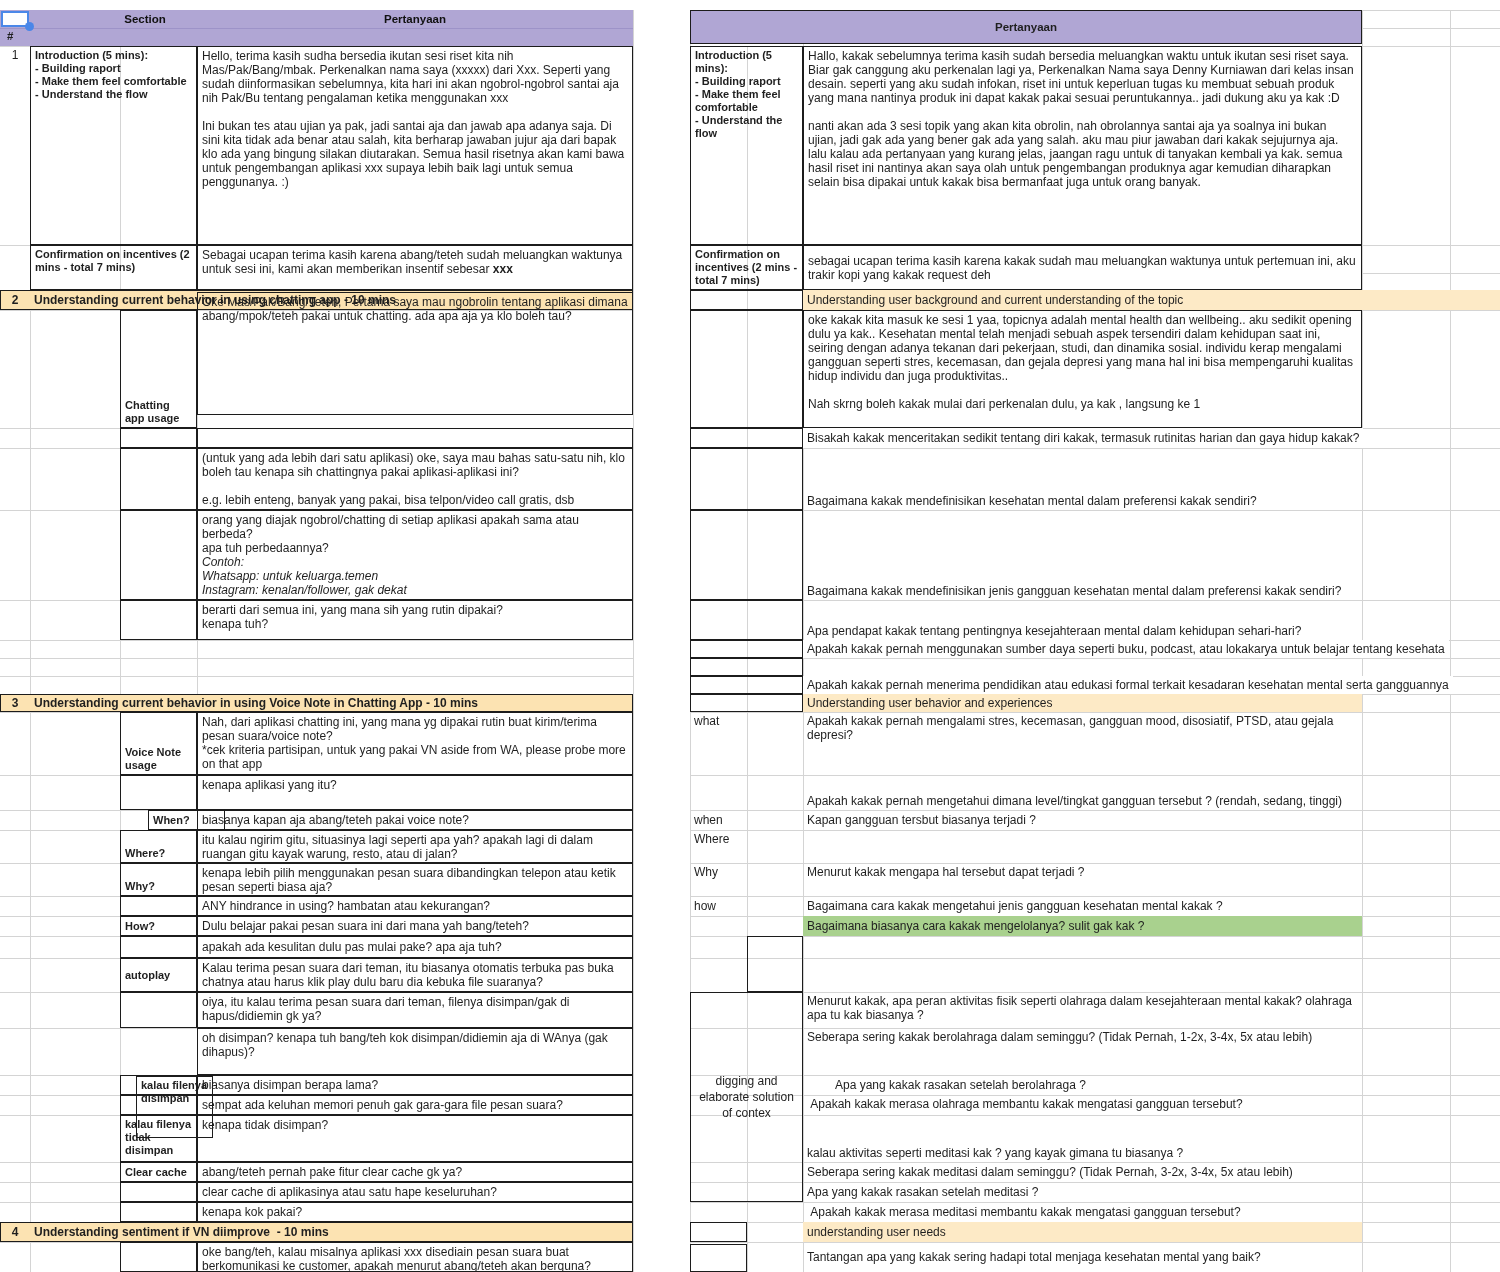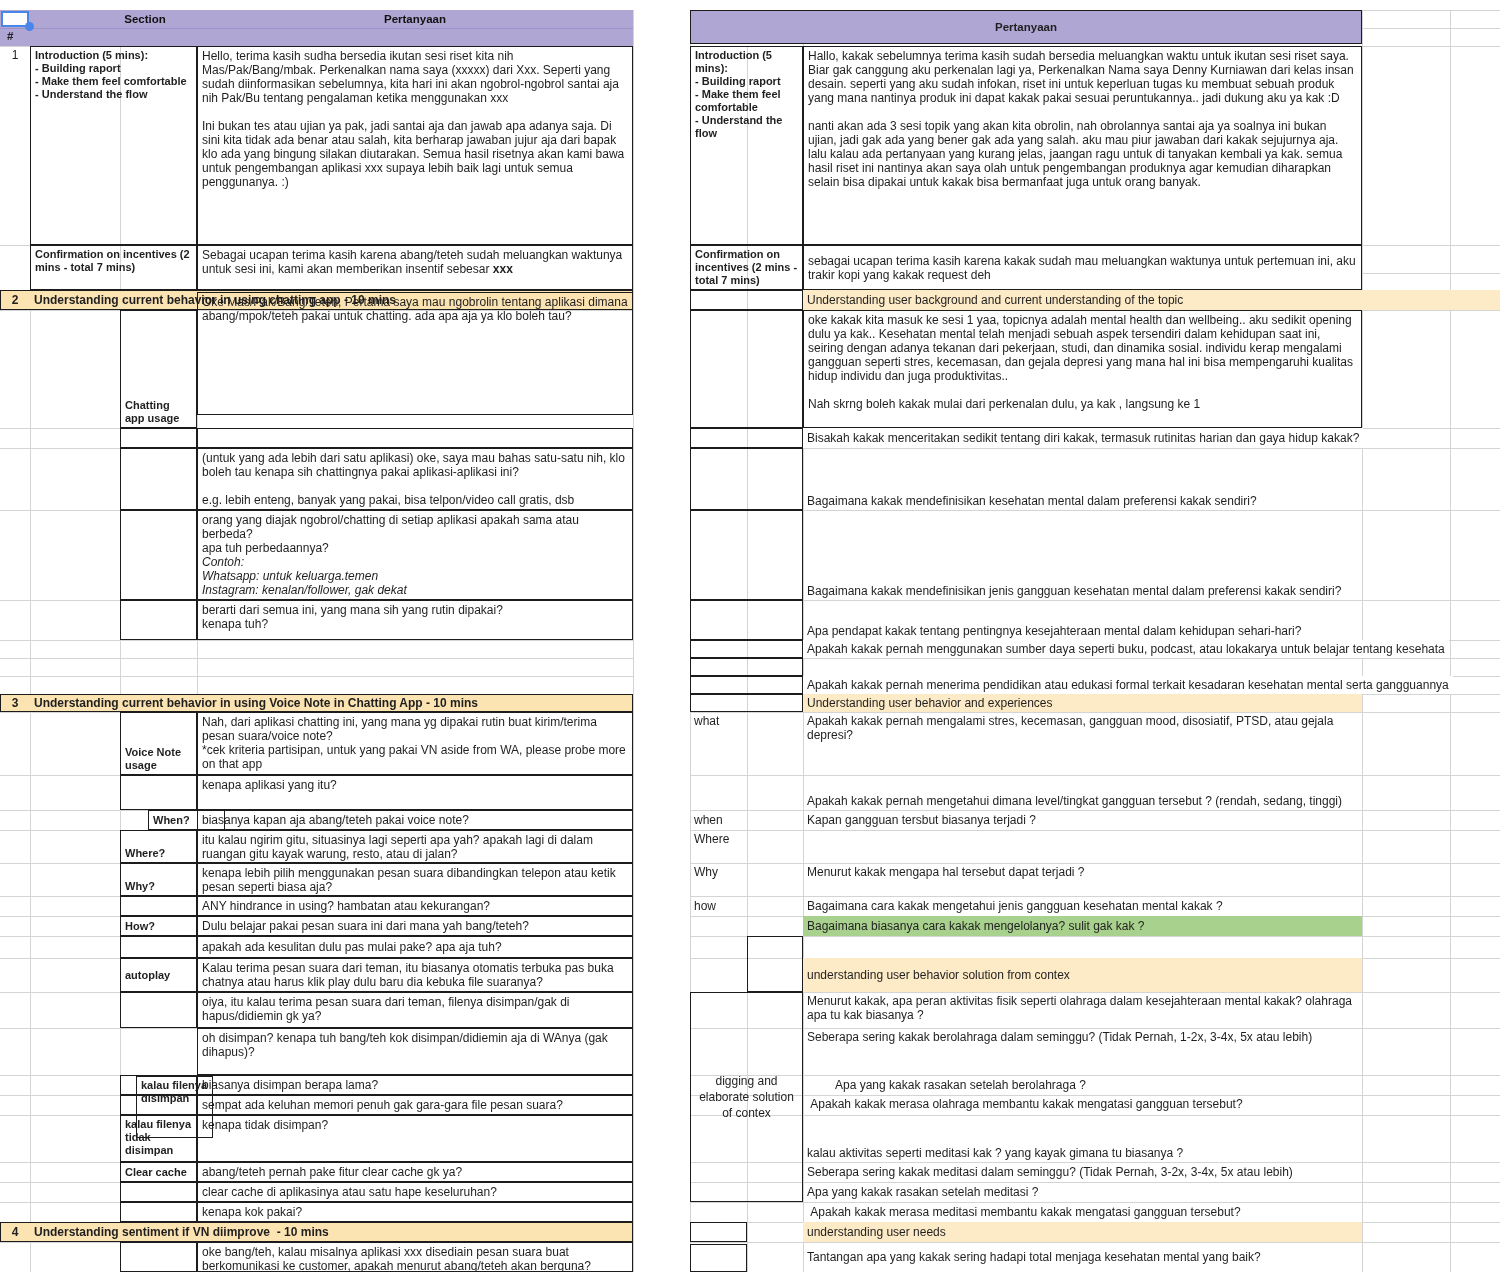--- a/index.html
+++ b/index.html
@@ -235,21 +235,20 @@
     <div class="cell va-t" style="left: 803px; top: 712px; width: 559px; height: 63px;">Apakah kakak pernah mengalami stres, kecemasan, gangguan mood, disosiatif, PTSD, atau gejala depresi?</div>
     <div class="cell va-b" style="left: 803px; top: 775px; width: 559px; height: 35px;">Apakah kakak pernah mengetahui dimana level/tingkat gangguan tersebut ? (rendah, sedang, tinggi)</div>
     <div class="cell va-m" style="left: 690px; top: 810px; width: 57px; height: 20px;">when</div>
     <div class="cell va-m" style="left: 803px; top: 810px; width: 559px; height: 20px;">Kapan gangguan tersbut biasanya terjadi ?</div>
     <div class="cell va-t" style="left: 690px; top: 830px; width: 57px; height: 33px;">Where</div>
     <div class="cell va-t" style="left: 690px; top: 863px; width: 57px; height: 33px;">Why</div>
     <div class="cell va-t" style="left: 803px; top: 863px; width: 559px; height: 33px;">Menurut kakak mengapa hal tersebut dapat terjadi ?</div>
     <div class="cell va-m" style="left: 690px; top: 896px; width: 57px; height: 20px;">how</div>
     <div class="cell va-m" style="left: 803px; top: 896px; width: 559px; height: 20px;">Bagaimana cara kakak mengetahui jenis gangguan kesehatan mental kakak ?</div>
     <div class="cell va-m" style="left: 803px; top: 916px; width: 559px; height: 20px; background: rgb(169, 209, 142);">Bagaimana biasanya cara kakak mengelolanya? sulit gak kak ?</div>
-    <div class="cell va-m" style="left: 803px; top: 958px; width: 559px; height: 34px; background: rgb(253, 234, 198);">understanding user behavior solution from contex</div>
     <div class="cell va-t" style="left: 803px; top: 992px; width: 559px; height: 36px;">Menurut kakak, apa peran aktivitas fisik seperti olahraga dalam kesejahteraan mental kakak? olahraga apa tu kak biasanya ?</div>
     <div class="cell va-t" style="left: 803px; top: 1028px; width: 559px; height: 47px;">Seberapa sering kakak berolahraga dalam seminggu? (Tidak Pernah, 1-2x, 3-4x, 5x atau lebih)</div>
     <div class="cell va-m" style="left: 803px; top: 1075px; width: 559px; height: 20px; padding-left: 32px;">Apa yang kakak rasakan setelah berolahraga ?</div>
     <div class="cell va-b" style="left: 803px; top: 1115px; width: 559px; height: 47px;">kalau aktivitas seperti meditasi kak ? yang kayak gimana tu biasanya ?</div>
     <div class="cell va-t" style="left: 803px; top: 1095px; width: 559px; height: 20px;"> Apakah kakak merasa olahraga membantu kakak mengatasi gangguan tersebut?</div>
     <div class="cell va-m" style="left: 803px; top: 1162px; width: 559px; height: 20px;">Seberapa sering kakak meditasi dalam seminggu? (Tidak Pernah, 3-2x, 3-4x, 5x atau lebih)</div>
     <div class="cell va-m" style="left: 803px; top: 1182px; width: 559px; height: 20px;">Apa yang kakak rasakan setelah meditasi ?</div>
     <div class="cell va-m" style="left: 803px; top: 1202px; width: 559px; height: 20px;"> Apakah kakak merasa meditasi membantu kakak mengatasi gangguan tersebut?</div>
     <div class="cell va-m" style="left: 803px; top: 1222px; width: 559px; height: 20px; background: rgb(253, 234, 198);">understanding user needs</div>
     <div class="cell va-m" style="left: 803px; top: 1242px; width: 559px; height: 30px;">Tantangan apa yang kakak sering hadapi total menjaga kesehatan mental yang baik?</div>

